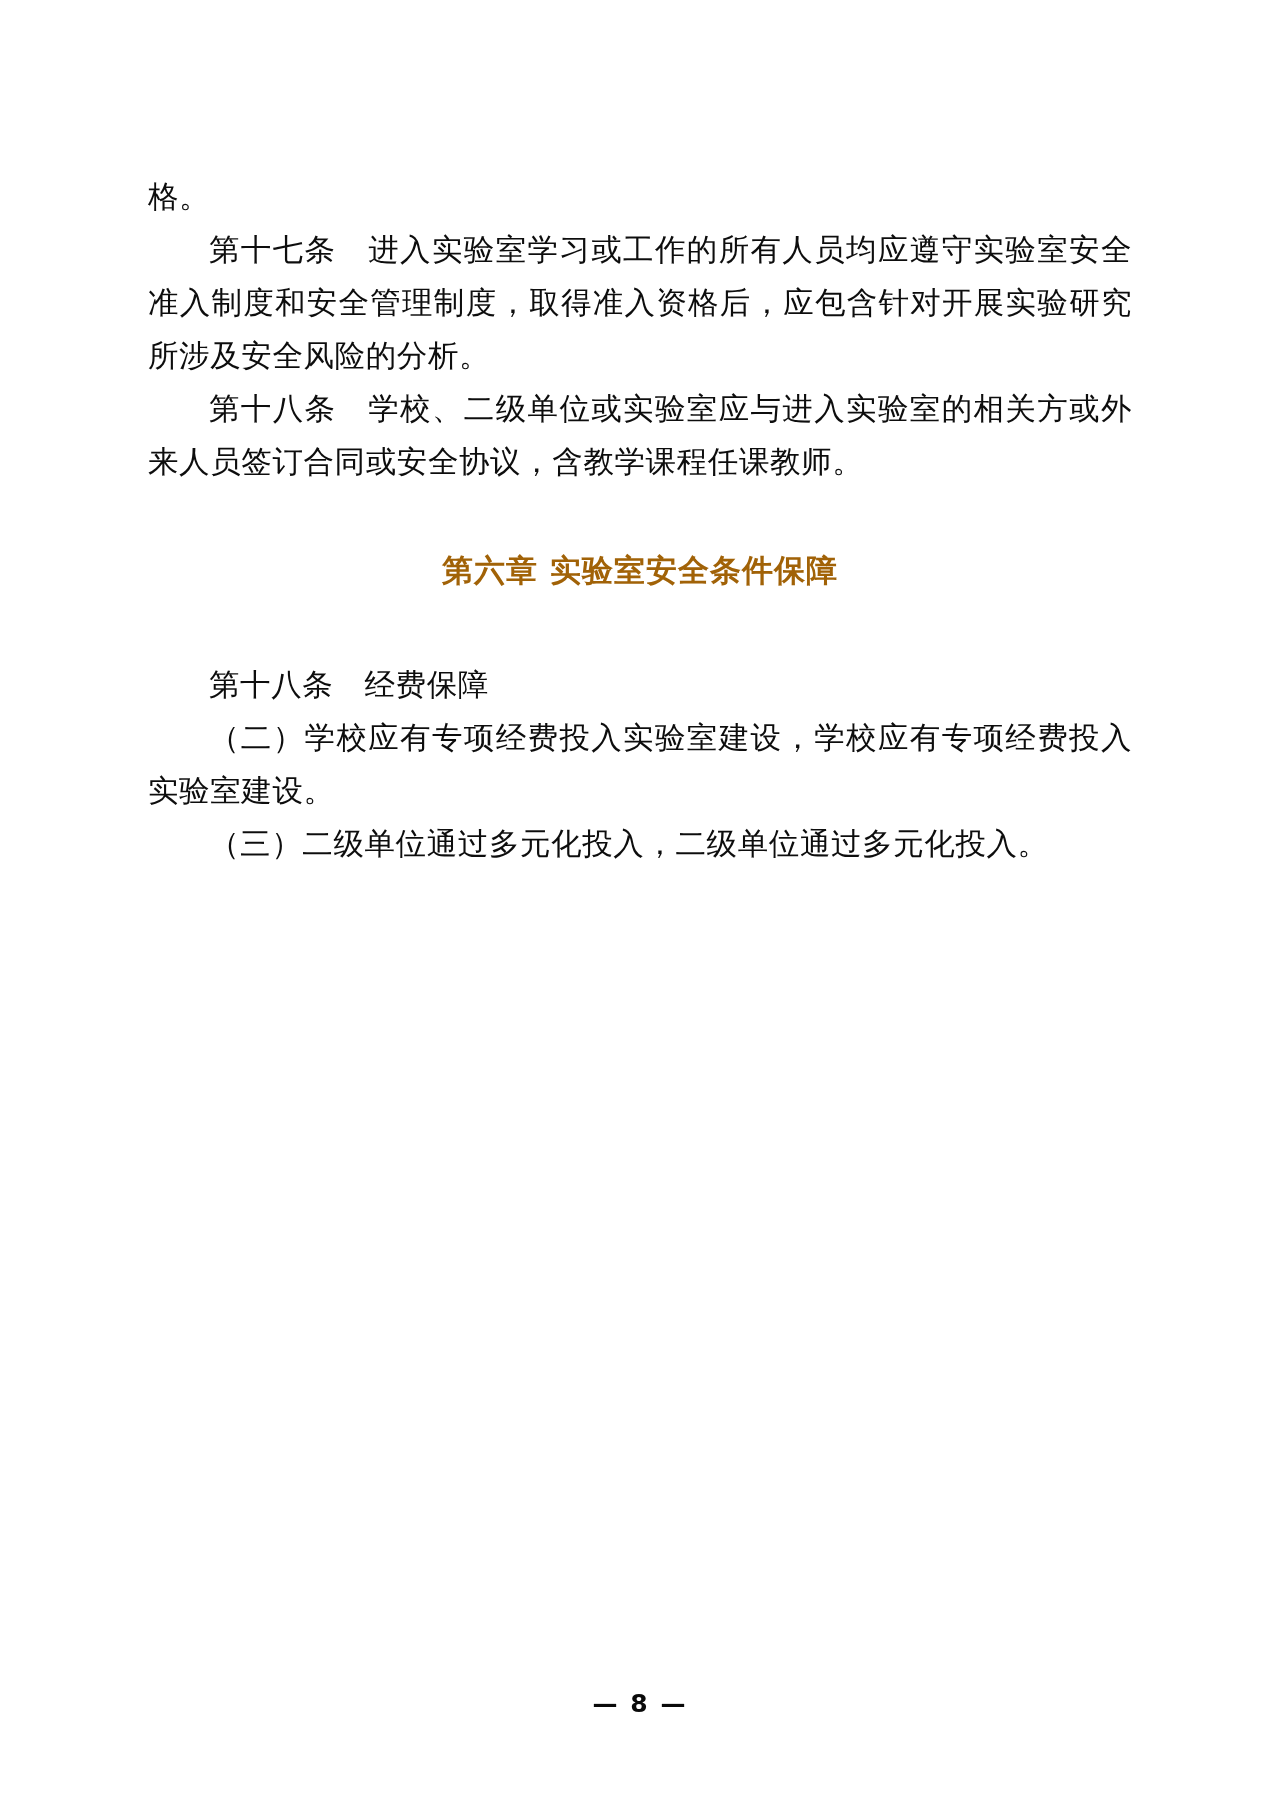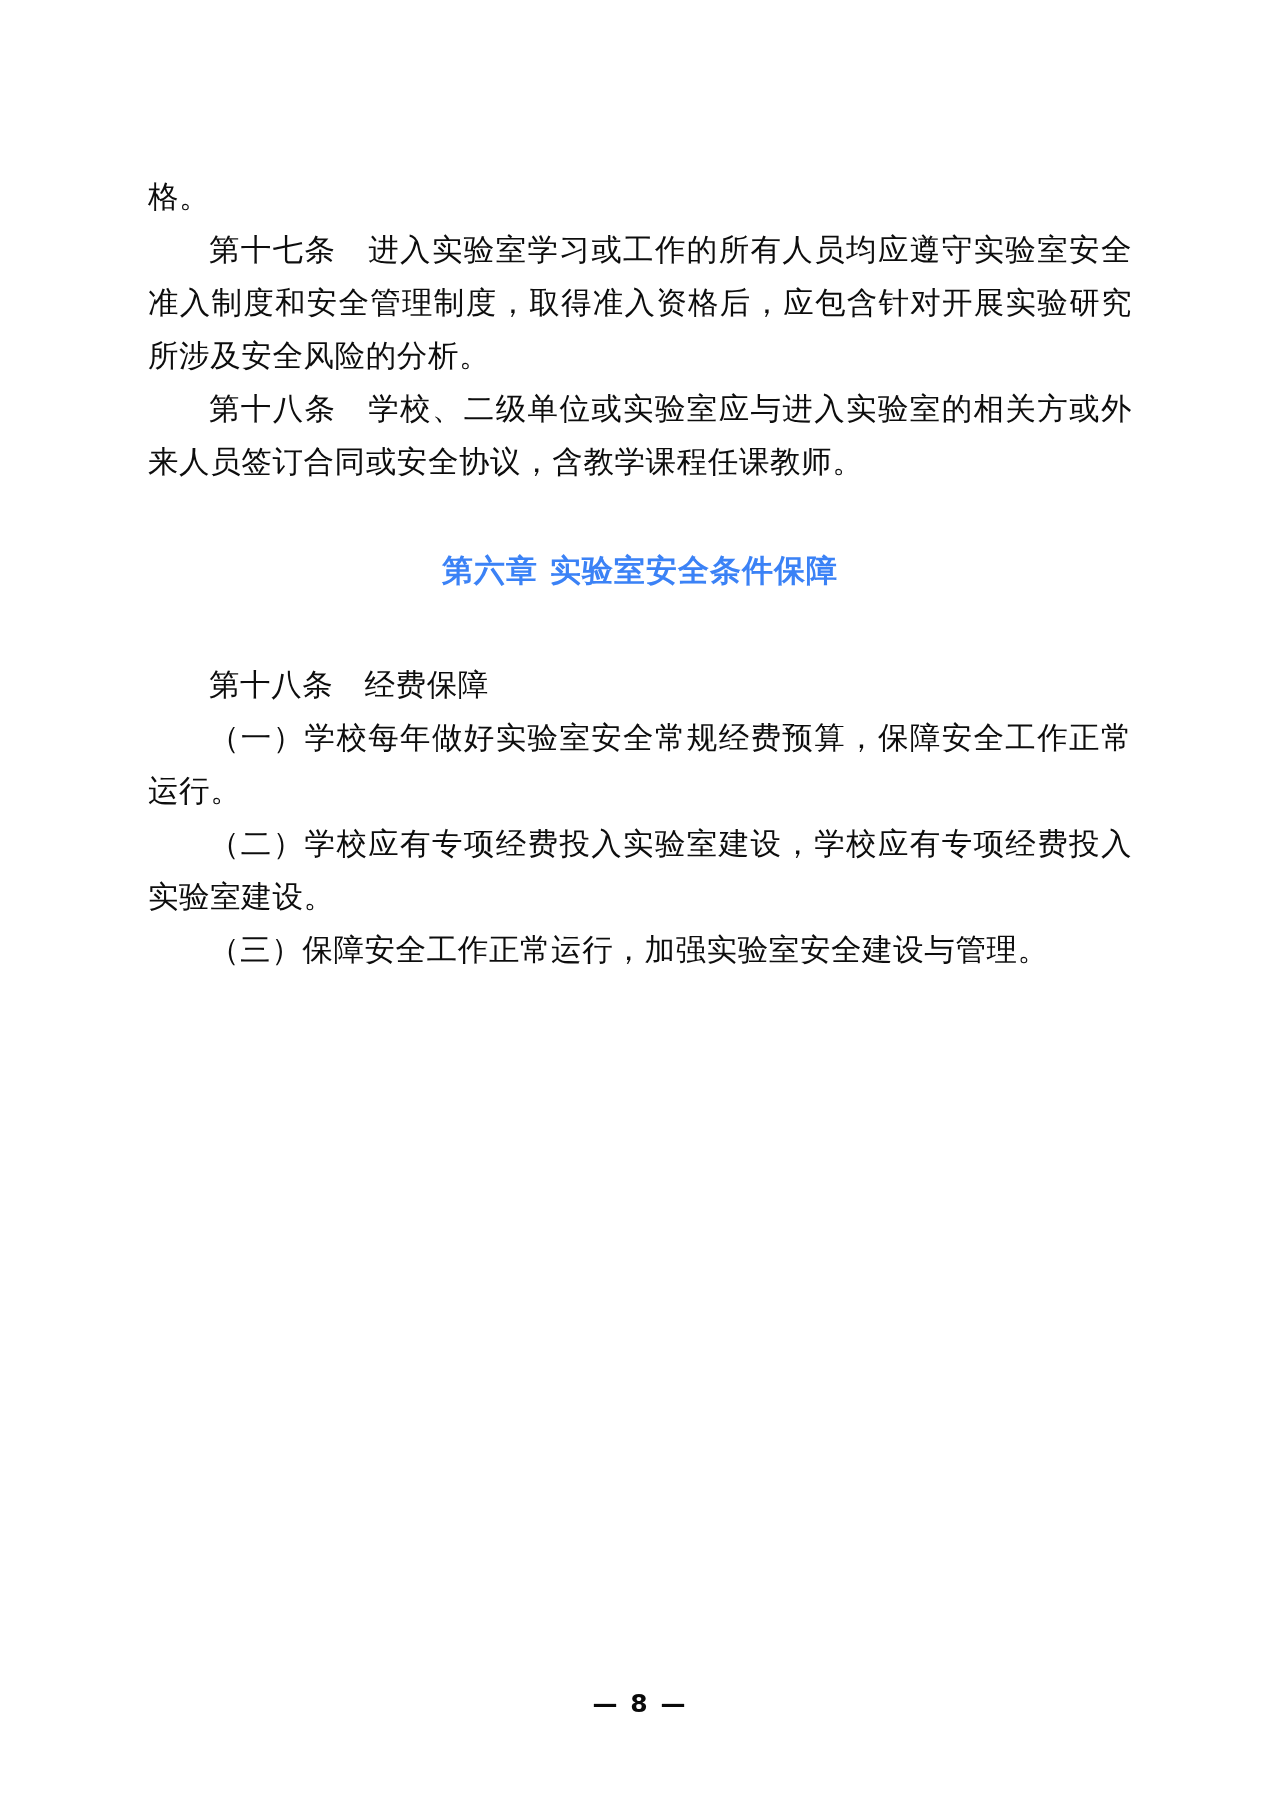--- a/index.html
+++ b/index.html
@@ -38,21 +38,21 @@
     margin: 0;
     text-indent: 61px;
   }
   .chapter-heading {
     margin: 0;
     text-align: center;
     font-family: "DejaVu Sans", "Liberation Sans", sans-serif;
     font-weight: bold;
     font-size: 31px;
     letter-spacing: 1px;
-    color: #3b82f6;
+    color: #a16207;
   }
   .gap-before-heading { height: 62px; }
   .gap-after-heading { height: 66px; }
   .pagenum {
     position: absolute;
     left: 0;
     right: 0;
     bottom: 92px;
     text-align: center;
     font-family: "DejaVu Sans", "Liberation Sans", sans-serif;
@@ -74,19 +74,18 @@
   </div>
 
   <div class="gap-before-heading"></div>
 
   <h2 class="chapter-heading">第六章    实验室安全条件保障</h2>
 
   <div class="gap-after-heading"></div>
 
   <div class="body-text">
     <p class="p-indent">第十八条　经费保障</p>
-    <p class="p-indent">（一）学校每年做好实验室安全常规经费预算，保障安全工作正常运行。</p>
     <p class="p-indent">（二）学校应有专项经费投入实验室建设，学校应有专项经费投入实验室建设。</p>
-    <p class="p-indent">（三）保障安全工作正常运行，加强实验室安全建设与管理。</p>
+    <p class="p-indent">（三）二级单位通过多元化投入，二级单位通过多元化投入。</p>
   </div>
 
   <div class="pagenum">— 8 —</div>
 </div>
 
 </body></html>

